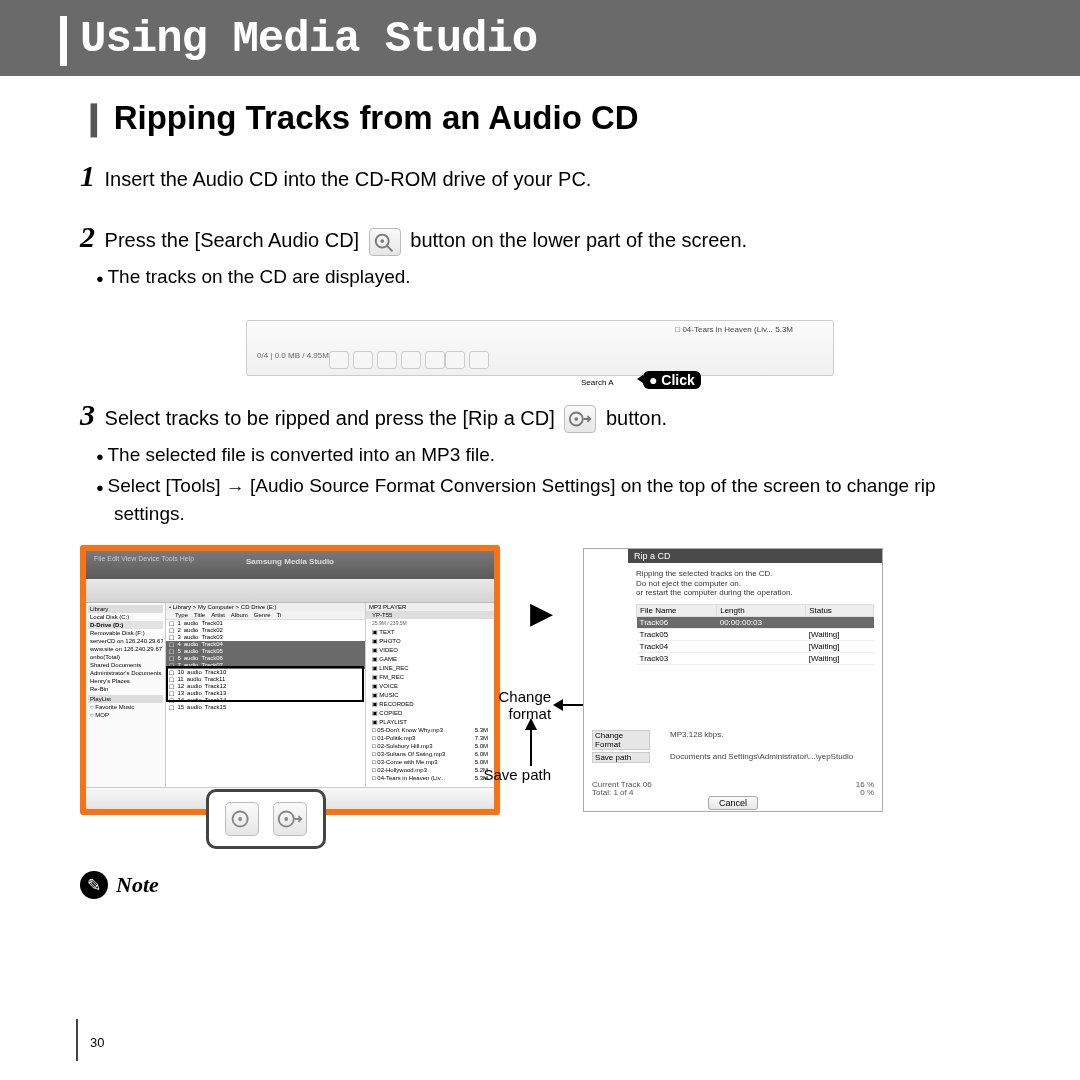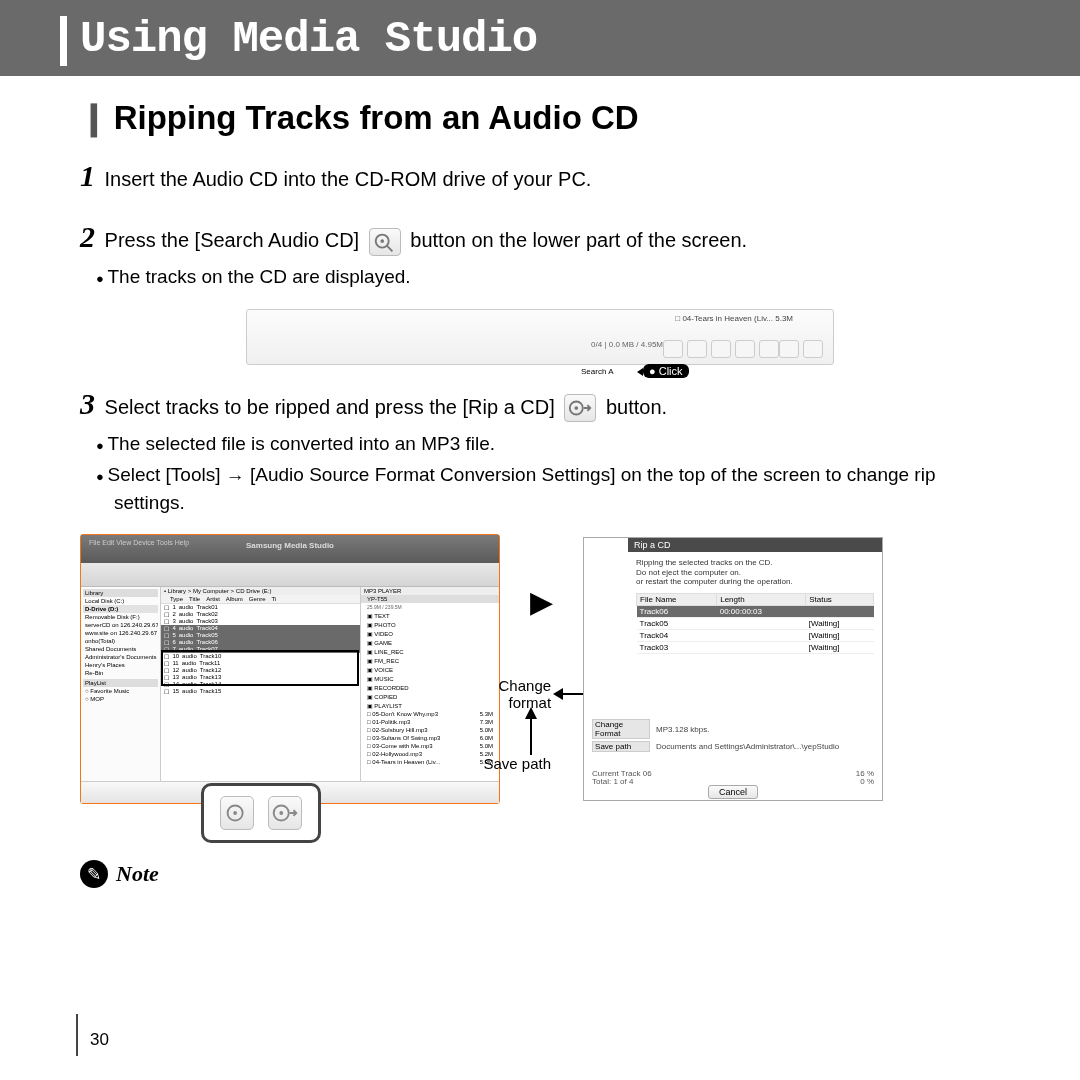--- a/index.html
+++ b/index.html
@@ -41,52 +41,52 @@
   vertical-align: middle;
   width: 32px; height: 28px;
   border: 1px solid #bbb;
   background: linear-gradient(#fafafa,#e6e6e6);
   border-radius: 4px;
   position: relative;
   margin: 0 4px;
 }
 .inline-btn svg { width: 100%; height: 100%; }
 .screenshot1 {
-  margin: 18px auto 6px auto;
+  margin: 29px auto 6px auto;
   width: 588px; height: 56px;
   border: 1px solid #ccc;
   background: linear-gradient(#fcfcfc,#f0f0f0);
   position: relative;
   border-radius: 3px;
 }
 .screenshot1 .tiny-file {
   position: absolute; right: 40px; top: 4px;
   font-size: 8px; color: #444;
 }
 .screenshot1 .toolbar-row {
   position: absolute; bottom: 6px; left: 10px; right: 10px;
-  display: flex; justify-content: flex-end;
+  display: flex; justify-content: flex-start;
   font-size: 8px; color: #666;
 }
 .screenshot1 .btn-cluster { display: flex; gap: 4px; }
 .screenshot1 .mini-btn { width: 20px; height: 18px; border: 1px solid #ccc; border-radius: 3px; background: #f6f6f6; }
 .click-callout {
   position: absolute; bottom: -14px; left: 396px;
-  background: #000; color: #fff; font-size: 11px; padding: 1px 6px;
-  border-radius: 6px; font-weight: normal;
+  background: #000; color: #fff; font-size: 14px; padding: 1px 6px;
+  border-radius: 6px; font-weight: bold;
 }
 .click-callout .arrow { position: absolute; left: -8px; top: 4px; width: 8px; height: 4px; border-right: 6px solid #000; border-top: 4px solid transparent; border-bottom: 4px solid transparent; }
 .search-label { position: absolute; bottom: -12px; left: 334px; font-size: 8px; }
 .figures-row {
   display: flex; align-items: center; gap: 30px;
   margin-top: 18px;
 }
 .app-ss {
   width: 420px; height: 270px;
-  border: 1px solid #f97316;
+  border: 6px solid #f97316;
   background: #f4f4f4;
   position: relative;
   border-radius: 3px;
   overflow: visible;
 }
 .app-ss .titlebar { height: 28px; background: linear-gradient(#7a7a7a,#5a5a5a); position: relative; }
 .app-ss .titlebar .brand { position: absolute; left: 50%; top: 6px; transform: translateX(-50%); font-size: 8px; color: #ddd; font-weight: bold; }
 .app-ss .menubar { position: absolute; left: 8px; top: 4px; font-size: 7px; color: #ccc; }
 .app-ss .toolbar2 { height: 24px; background: linear-gradient(#e8e8e8,#d4d4d4); border-bottom: 1px solid #bbb; }
 .app-ss .body { display: flex; height: calc(100% - 52px - 22px); }
@@ -118,35 +118,35 @@
   border: 1px solid #aaa; background: #fff;
   position: relative; font-size: 9px; padding-left: 44px;
 }
 .rip-dialog .dtitle { background: #4a4a4a; color: #fff; font-size: 9px; padding: 2px 6px; }
 .rip-dialog .d-msg { font-size: 8px; padding: 6px 8px 2px 8px; color: #333; line-height: 1.2; }
 .rip-dialog table { width: calc(100% - 16px); margin: 4px 8px; border-collapse: collapse; font-size: 8px; }
 .rip-dialog th { background: #eee; border: 1px solid #ddd; padding: 1px 3px; text-align: left; font-weight: normal; }
 .rip-dialog td { border-bottom: 1px solid #eee; padding: 1px 3px; }
 .rip-dialog tr.hl td { background: #6a6a6a; color: #fff; }
 .rip-dialog .opts { position: absolute; left: 8px; right: 8px; bottom: 46px; font-size: 8px; }
-.rip-dialog .opt-row { display: flex; gap: 6px; margin-bottom: 2px; align-items: center; }
+.rip-dialog .opt-row { display: flex; gap: 20px; margin-bottom: 2px; }
 .rip-dialog .opt-row .lbl { width: 58px; background: #e6e6e6; border: 1px solid #ccc; padding: 0 2px; }
 .rip-dialog .opt-row .val { color: #444; }
 .rip-dialog .stats { position: absolute; left: 8px; right: 8px; bottom: 22px; font-size: 8px; color: #555; display: flex; justify-content: space-between; }
 .rip-dialog .cancel-row { position: absolute; left: 0; right: 0; bottom: 3px; text-align: center; }
 .rip-dialog .cancel-btn { font-size: 9px; border: 1px solid #aaa; background: linear-gradient(#fafafa,#e6e6e6); padding: 1px 10px; border-radius: 3px; }
 .note-row { display: flex; align-items: center; gap: 8px; margin-top: 56px; }
 .note-badge {
   width: 28px; height: 28px; border-radius: 50%;
   background: #000; color: #fff; display: flex; align-items: center; justify-content: center;
   font-size: 17px;
 }
 .note-text { font-style: italic; font-weight: bold; font-size: 22px; font-family: Georgia, serif; }
 .note-line { font-size: 17px; margin-left: 40px; margin-top: 4px; }
-.page-num { position: absolute; bottom: 30px; left: 90px; font-size: 17px; text-align: center; }
+.page-num { position: absolute; bottom: 30px; left: 90px; font-size: 13px; text-align: center; }
 .page-num::before { content: ""; position: absolute; left: -14px; top: -16px; width: 2px; height: 42px; background: #444; }
 </style>
 </head>
 <body>
 
 <div class="header-bar">
   <div class="pipe"></div>
   <h1>Using Media Studio</h1>
 </div>
 

